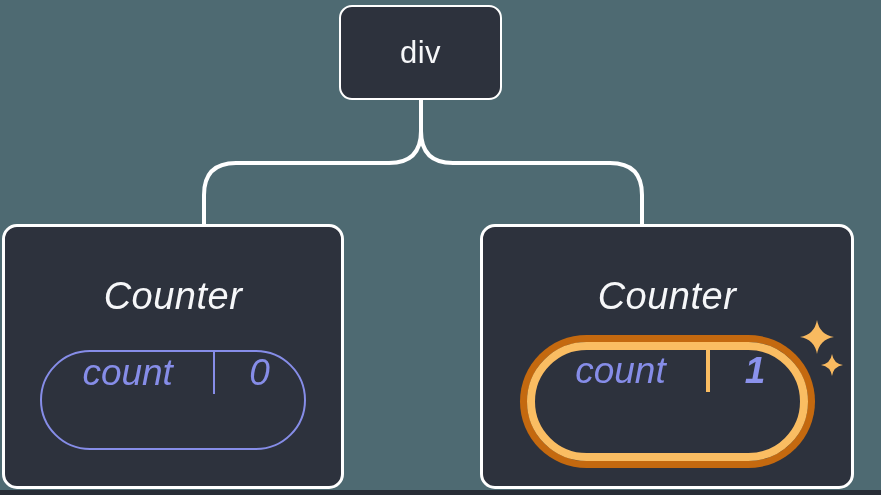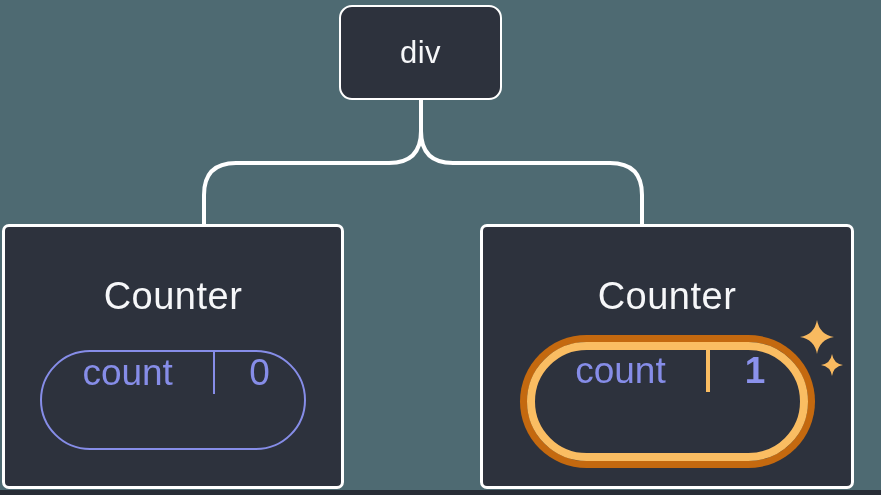--- a/index.html
+++ b/index.html
@@ -46,25 +46,26 @@
     font-size: 31px;
     letter-spacing: 0.5px;
   }
   .card {
     position: absolute;
     top: 224px;
     height: 265px;
     box-sizing: border-box;
     background: var(--card-bg, #2d323d);
     border: 3px solid var(--card-border, #ffffff);
-    border-radius: 7px;
+    border-radius: 15px;
     display: flex;
     flex-direction: column;
     align-items: center;
     padding-top: 48px;
+    font-style: italic;
   }
   .card-left  { left: 2px;   width: 342px; }
   .card-right { left: 480px; width: 374px; }
   .card-title {
     margin: 0;
     font-size: 38px;
     font-weight: 500;
     line-height: 1.15;
     color: var(--title-text, #f6f7f9);
     letter-spacing: 0.5px;

